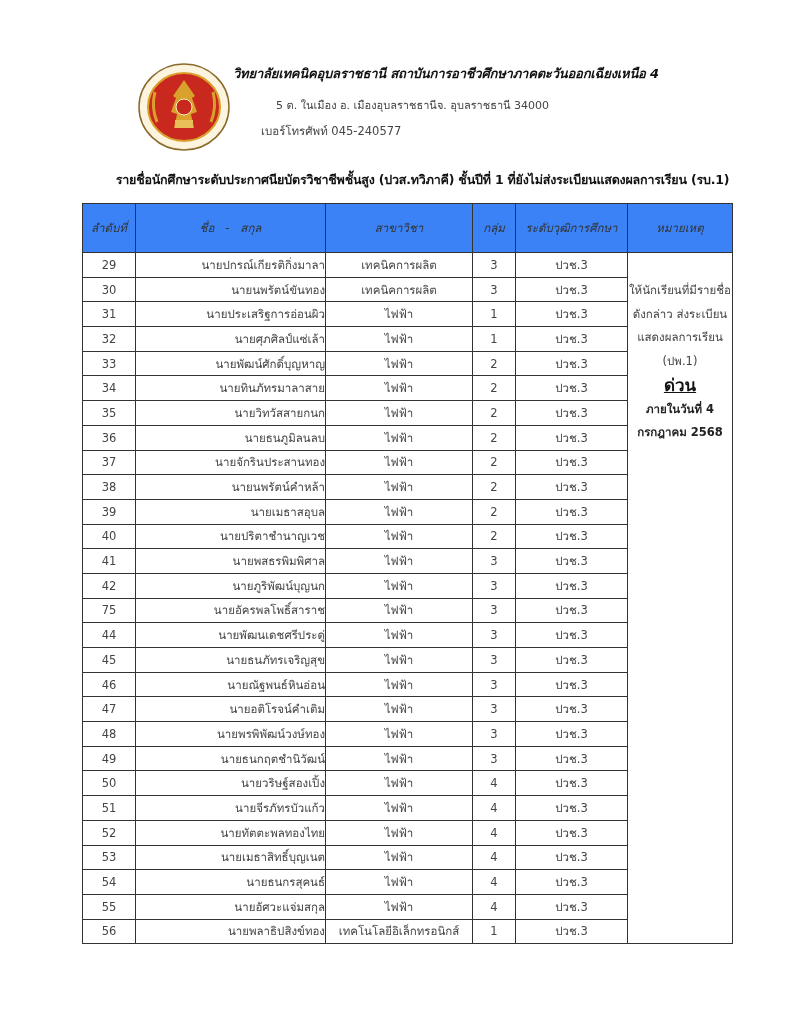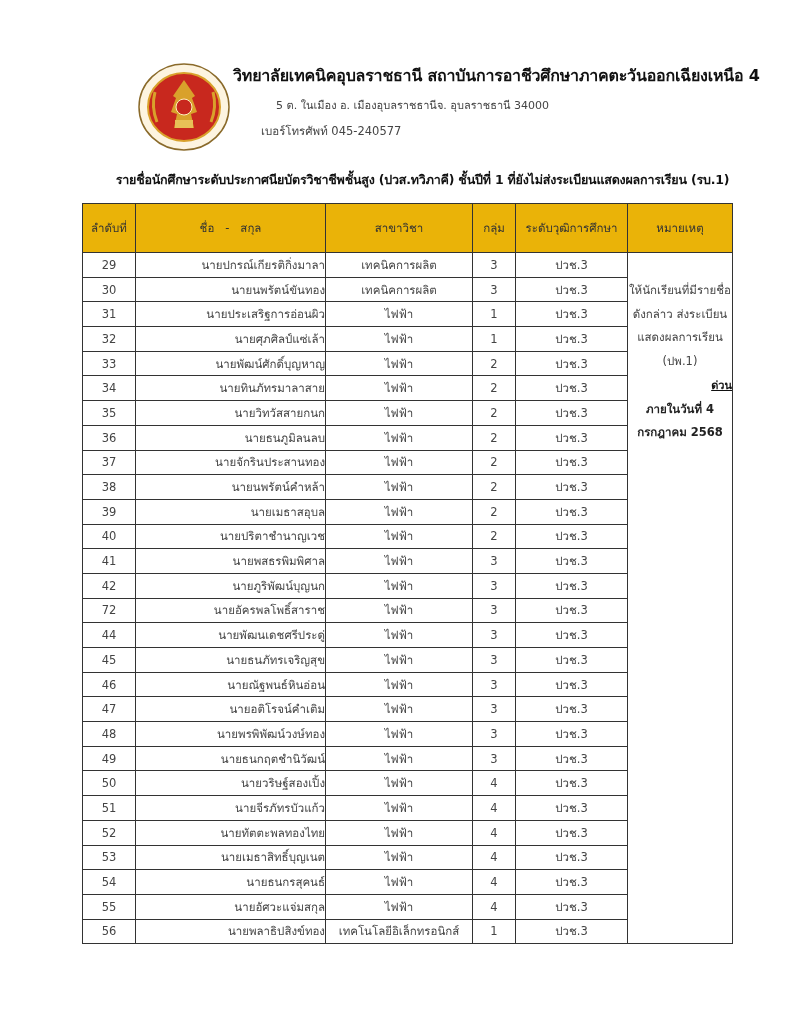--- a/index.html
+++ b/index.html
@@ -1,31 +1,31 @@
 <!DOCTYPE html>
 <html><head>
 <meta charset="utf-8">
 <style>
   html, body { margin: 0; padding: 0; background: #ffffff; }
   body { width: 791px; height: 1024px; position: relative; overflow: hidden; font-family: "DejaVu Sans", sans-serif; color: #333; }
   .logo { position: absolute; left: 137px; top: 62px; width: 94px; height: 90px; }
-  .inst-title { position: absolute; left: 233px; top: 63px; font-size: 16px; font-weight: bold; color: #111; white-space: nowrap; letter-spacing: -0.2px; }
+  .inst-title { position: absolute; left: 233px; top: 63px; font-size: 13px; font-weight: bold; color: #111; white-space: nowrap; letter-spacing: -0.2px; font-style: italic; }
   .inst-addr { position: absolute; left: 276px; top: 96px; font-size: 11px; color: #444; white-space: nowrap; }
   .inst-phone { position: absolute; left: 261px; top: 122px; font-size: 11.5px; color: #444; white-space: nowrap; }
   .doc-title { position: absolute; left: 0; width: 791px; top: 170px; text-align: center; font-size: 12.5px; font-weight: bold; color: #111; white-space: nowrap; letter-spacing: -0.2px; margin-left: 27px; }
 
   table.roster { position: absolute; left: 82px; top: 203px; border-collapse: collapse; table-layout: fixed; width: 650px; }
   table.roster th, table.roster td { border: 1.3px solid #333; padding: 0; font-size: 11.5px; color: #444; font-weight: normal; }
-  table.roster th { background: #eab308; height: 48px; text-align: center; color: #333; }
+  table.roster th { background: #3b82f6; height: 48px; text-align: center; color: #333; font-style: italic; }
   table.roster td { height: 23.7px; text-align: center; }
   table.roster td.name { text-align: right; padding-left: 12px; white-space: nowrap; }
   table.roster td.name .fn { display: inline-block; width: 102px; }
   td.remark { vertical-align: top; padding: 0 !important; border-bottom: 1.3px solid #333; }
   .remark-box { padding-top: 26px; text-align: center; font-size: 11.5px; color: #444; line-height: 23.7px; }
-  .remark-box .urgent { font-weight: bold; color: #111; text-decoration: underline; font-size: 11px; text-align: right; }
+  .remark-box .urgent { font-weight: bold; color: #111; text-decoration: underline; font-size: 17px; }
   .remark-box .bold { font-weight: bold; color: #222; }
 </style>
 </head>
 <body>
 
 <div class="logo">
   <svg width="94" height="90" viewBox="0 0 94 90">
     <ellipse cx="47" cy="45" rx="45" ry="43" fill="#fdf4e0" stroke="#8a6a2a" stroke-width="1.5"></ellipse>
     <ellipse cx="47" cy="45" rx="36" ry="34" fill="#c8281e" stroke="#d9a12b" stroke-width="2"></ellipse>
     <path d="M47 18 L58 34 L55 36 L60 50 L54 52 L57 66 L37 66 L40 52 L34 50 L39 36 L36 34 Z" fill="#d9a12b"></path>
@@ -165,21 +165,21 @@
         <td>ปวช.3</td>
       </tr>
       <tr>
         <td>42</td>
         <td class="name"><span class="fn">นายภูริพัฒน์</span><span class="ln">บุญนก</span></td>
         <td>ไฟฟ้า</td>
         <td>3</td>
         <td>ปวช.3</td>
       </tr>
       <tr>
-        <td>72</td>
+        <td>75</td>
         <td class="name"><span class="fn">นายอัครพล</span><span class="ln">โพธิ์สาราช</span></td>
         <td>ไฟฟ้า</td>
         <td>3</td>
         <td>ปวช.3</td>
       </tr>
       <tr>
         <td>44</td>
         <td class="name"><span class="fn">นายพัฒนเดช</span><span class="ln">ศรีประดู่</span></td>
         <td>ไฟฟ้า</td>
         <td>3</td>

